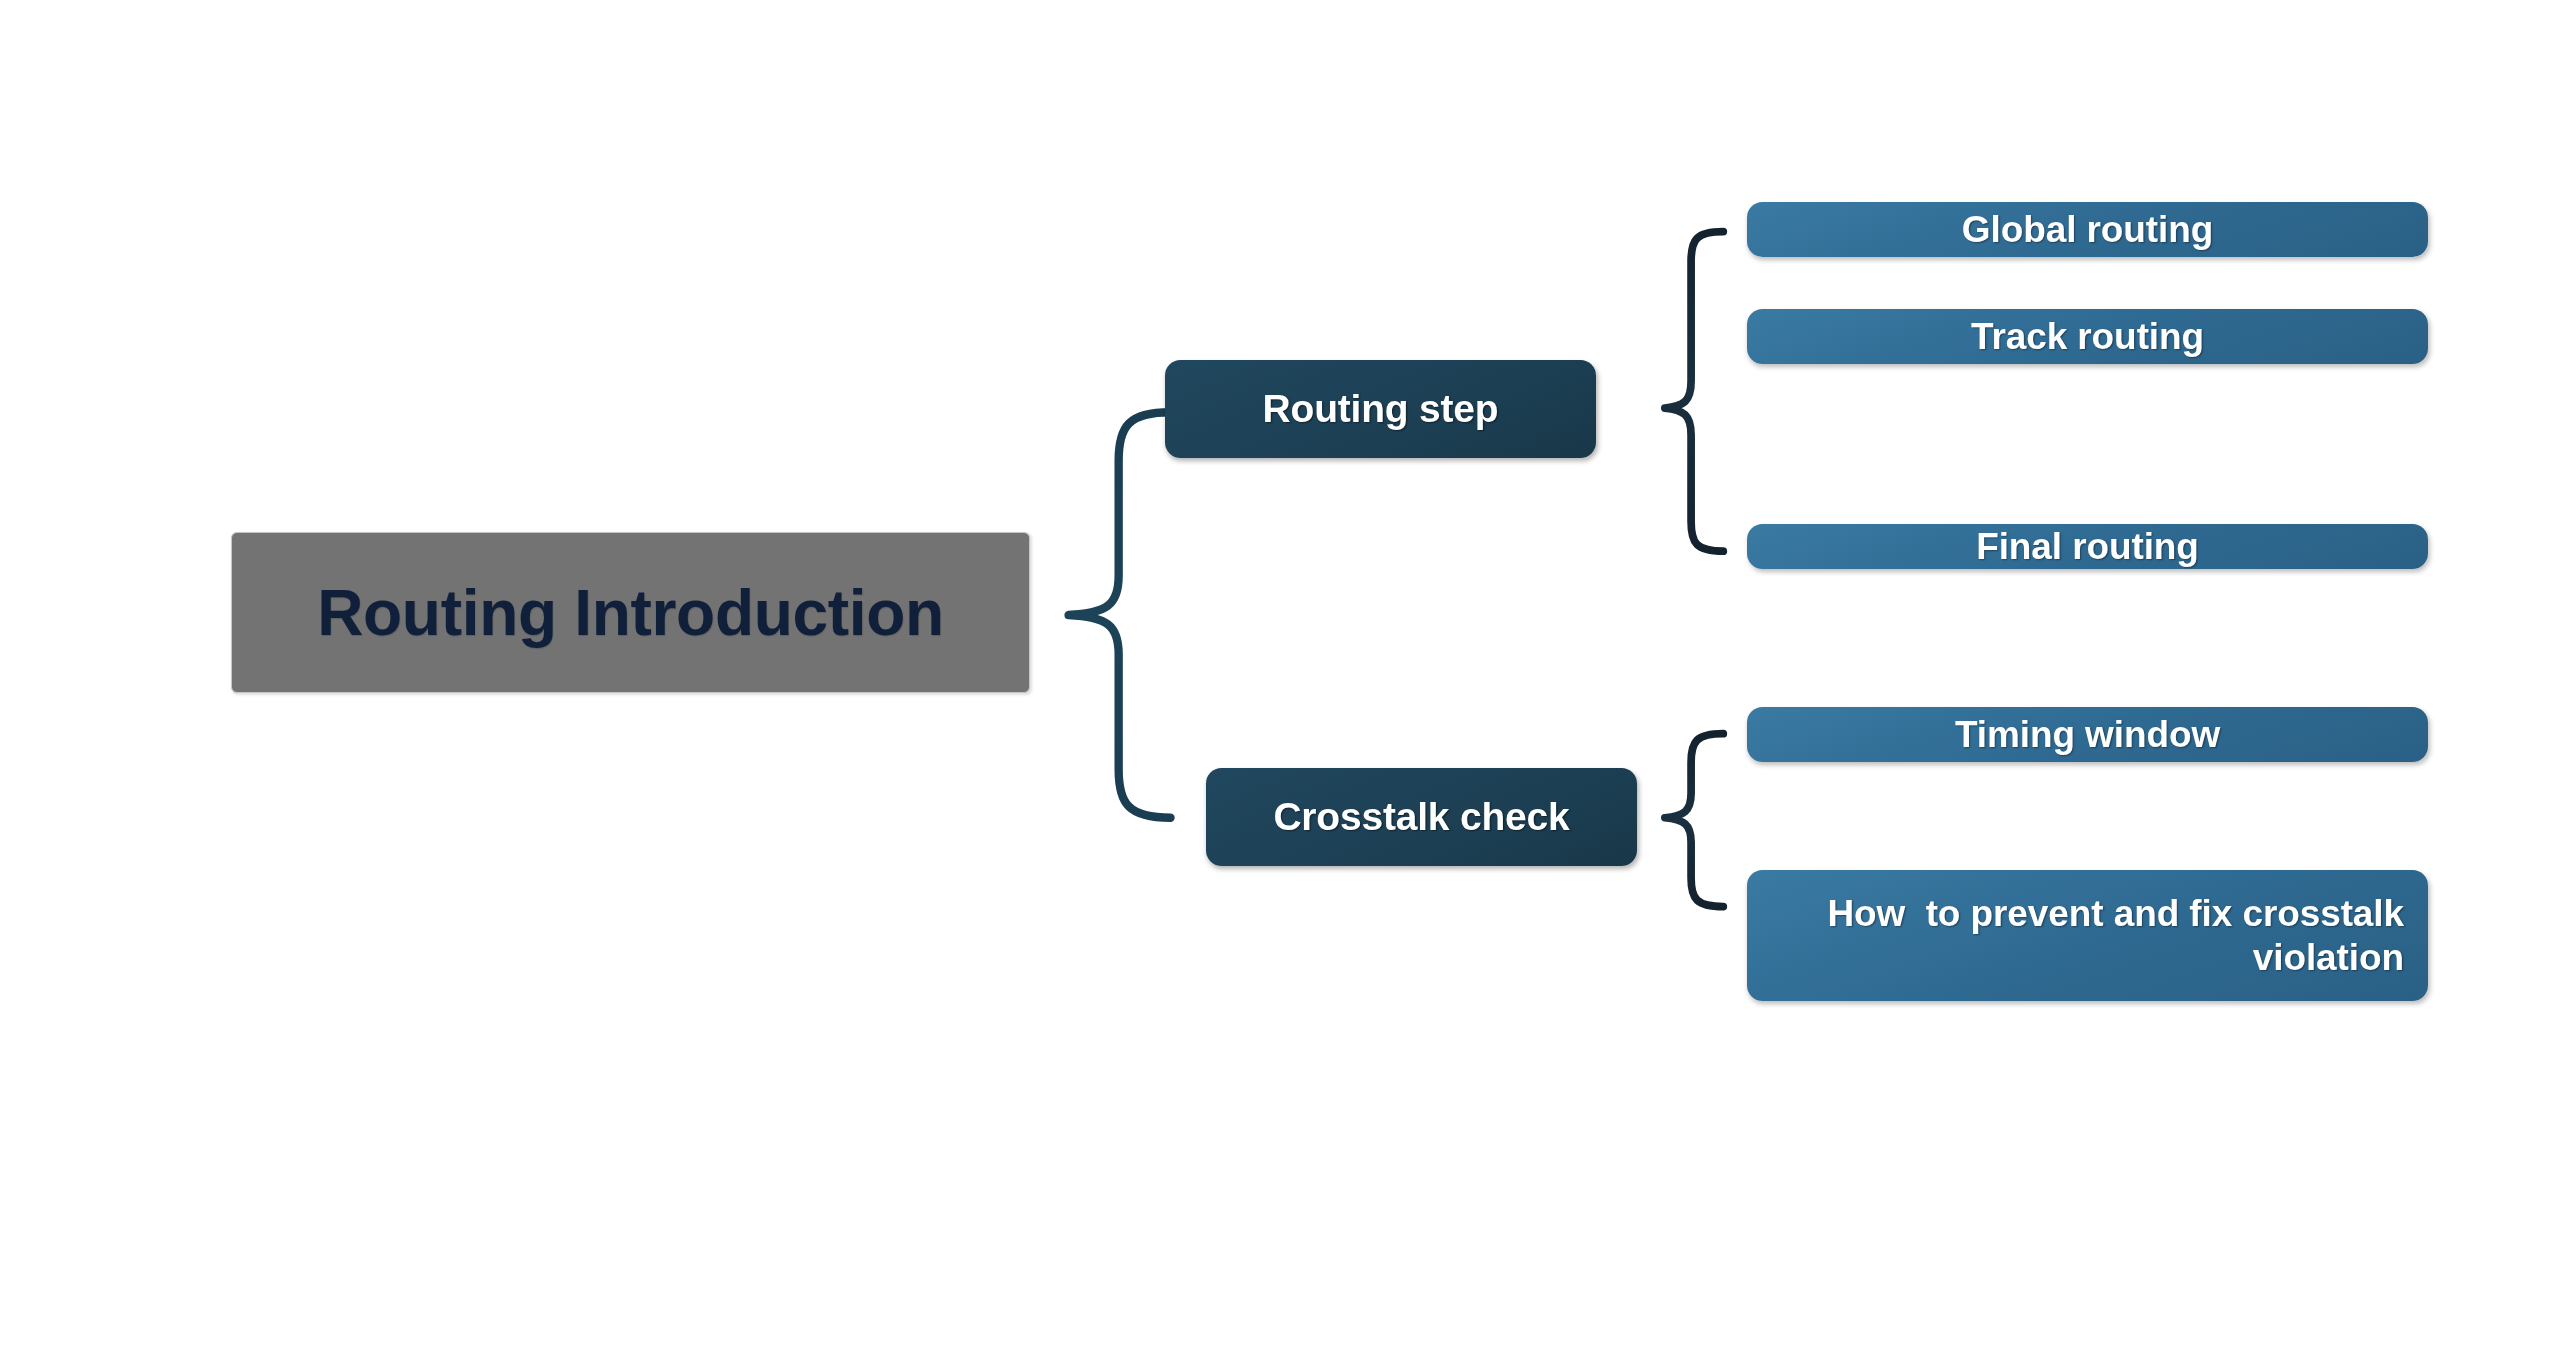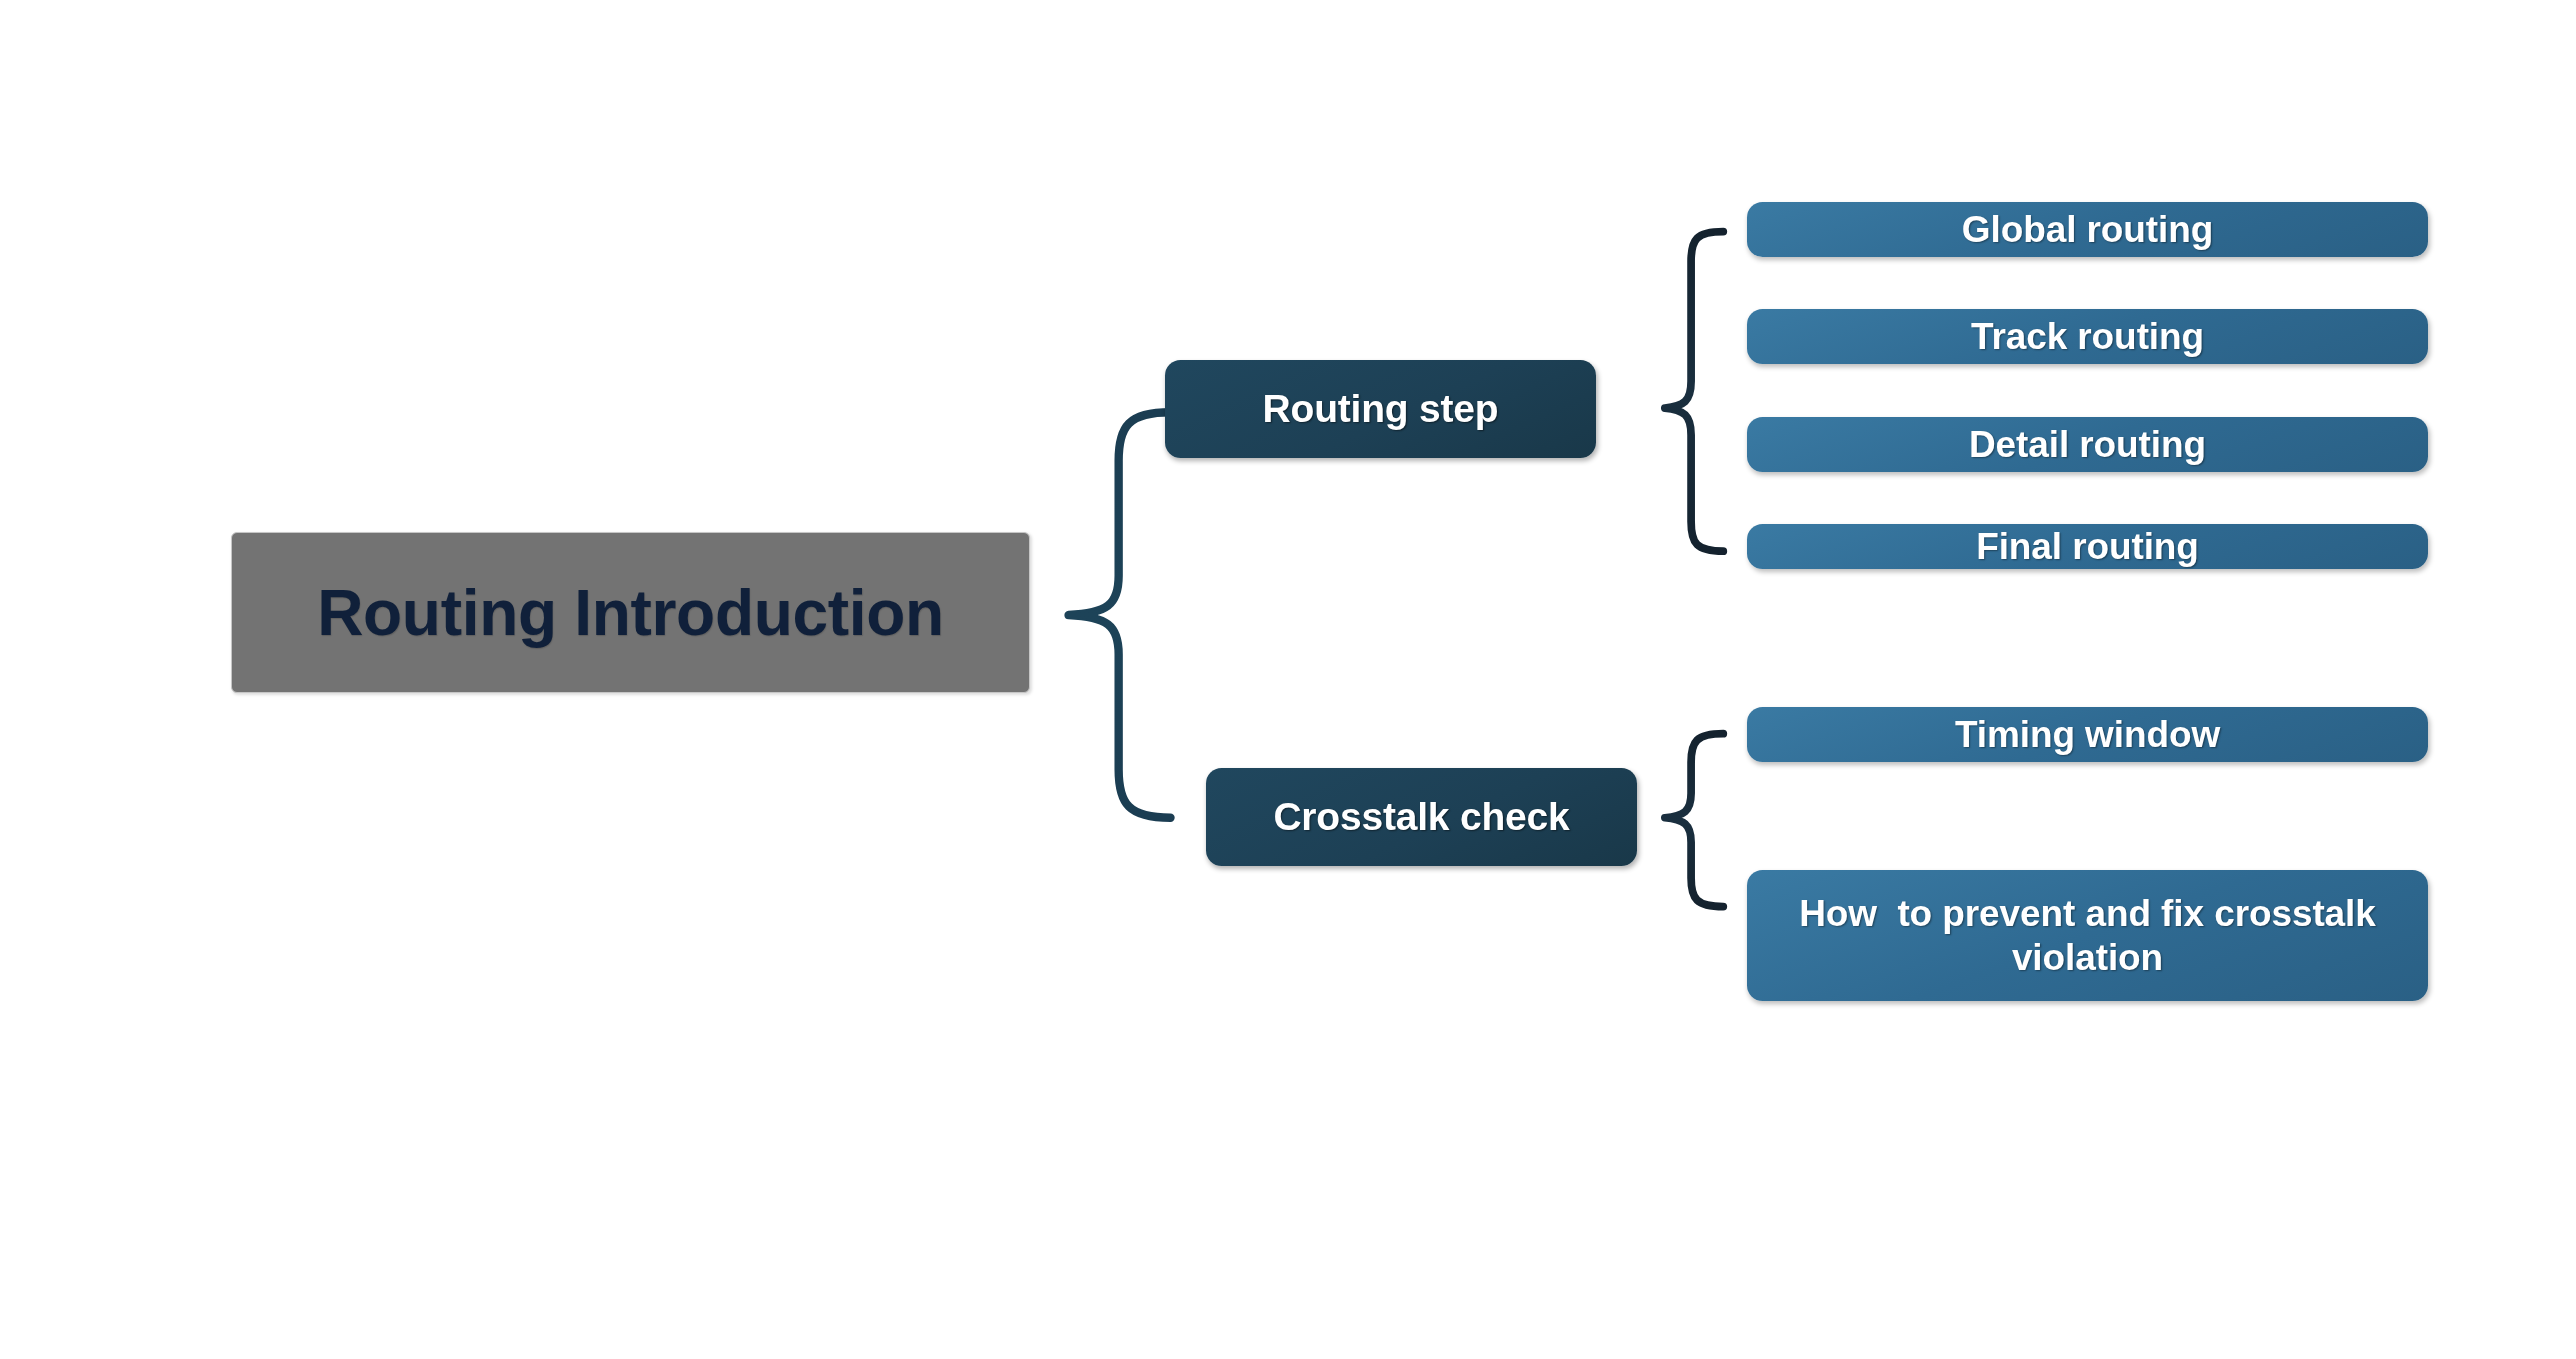--- a/index.html
+++ b/index.html
@@ -71,21 +71,21 @@
 
   
   .leaf-node {
     position: absolute;
     box-sizing: border-box;
     background: linear-gradient(160deg, #3a7aa3 0%, #2f6a92 50%, #2a6085 100%);
     border-radius: 15.5px;
     display: flex;
     align-items: center;
     justify-content: center;
-    text-align: center;
+    text-align: right;
     padding: 0 24px;
     box-shadow: 1.8px 3px 5.4px rgba(0,0,0,0.26);
   }
   .leaf-node .leaf-label {
     font-size: 37px;
     font-weight: 600;
     color: #ffffff;
     line-height: 1.18;
     letter-spacing: -0.1px;
     text-shadow: 1.2px 1.2px 1.8px rgba(0,0,0,0.38);
@@ -167,23 +167,20 @@
   </div>
 
   <div class="leaf-node" id="leaf-global-routing">
     <span class="leaf-label">Global routing</span>
   </div>
 
   <div class="leaf-node" id="leaf-track-routing">
     <span class="leaf-label">Track routing</span>
   </div>
 
-  <div class="leaf-node" id="leaf-detail-routing">
-    <span class="leaf-label">Detail routing</span>
-  </div>
 
   <div class="leaf-node" id="leaf-final-routing">
     <span class="leaf-label">Final routing</span>
   </div>
 
   <div class="leaf-node" id="leaf-timing-window">
     <span class="leaf-label">Timing window</span>
   </div>
 
   <div class="leaf-node" id="leaf-how-to-prevent">

